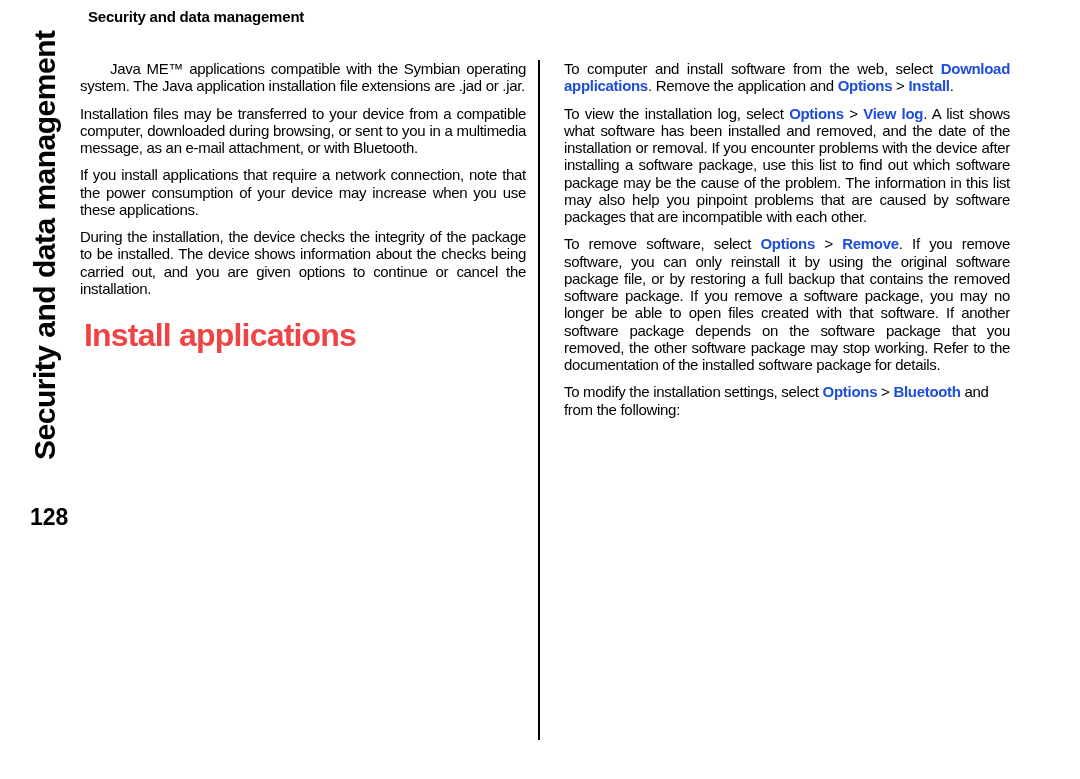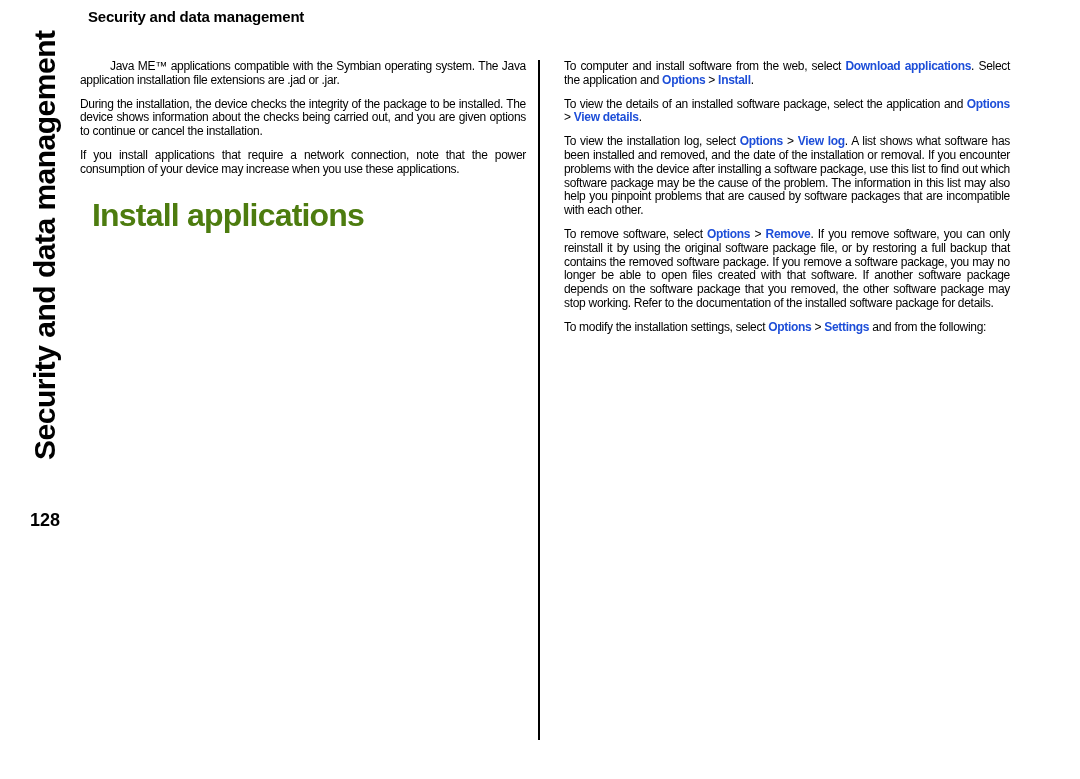--- a/index.html
+++ b/index.html
@@ -36,21 +36,21 @@
     font-weight: 700;
     font-size: 30px;
     letter-spacing: -0.5px;
     white-space: nowrap;
   }
   .page-number {
     position: absolute;
     left: 30px;
     bottom: 16px;
     font-weight: 700;
-    font-size: 18px;
+    font-size: 23px;
   }
   .columns {
     position: absolute;
     top: 60px;
     left: 80px;
     width: 980px;
     height: 690px;
     display: flex;
     gap: 24px;
   }
@@ -61,41 +61,41 @@
   .col-divider {
     position: absolute;
     left: 538px;
     top: 60px;
     width: 2px;
     height: 680px;
     background: #000;
   }
   p {
     margin: 0 14px 10px 0;
-    font-size: 12px;
+    font-size: 15px;
     line-height: 1.15;
     letter-spacing: -0.3px;
     font-weight: 500;
     font-stretch: condensed;
     text-align: justify;
   }
   p.indent {
     text-indent: 30px;
   }
   p.tip {
     padding-left: 60px;
   }
   p.important {
     text-align: justify;
   }
   h2 {
     font-size: 32px;
     font-weight: 700;
-    color: #4d7c0f;
-    margin: 20px 0 16px 12px;
+    color: #ef4444;
+    margin: 20px 0 16px 4px;
     letter-spacing: -0.8px;
   }
   .b { font-weight: 700; }
   .link { color: #1d4ed8; font-weight: 700; }
 </style>
 </head>
 <body>
 
 <div class="page">
 
@@ -104,33 +104,33 @@
   <div class="side-label">Security and data management</div>
 
   <div class="page-number">128</div>
 
   <div class="col-divider"></div>
 
   <div class="columns">
 
     <div class="col">
       <p class="indent">Java ME™ applications compatible with the Symbian operating system. The Java application installation file extensions are .jad or .jar.</p>
+      <p>Installation files may be transferred to your device from a compatible computer, downloaded during browsing, or sent to you in a multimedia message, as an e-mail attachment, or with Bluetooth.</p>
+      <p>If you install applications that require a network connection, note that the power consumption of your device may increase when you use these applications.</p>
       <p>During the installation, the device checks the integrity of the package to be installed. The device shows information about the checks being carried out, and you are given options to continue or cancel the installation.</p>
-      <p>If you install applications that require a network connection, note that the power consumption of your device may increase when you use these applications.</p>
 
       <h2>Install applications</h2>
 
     </div>
 
     <div class="col">
-      <p><span>To computer and install software from the web, select </span><span class="link">Download applications</span><span>. Select the application and </span><span class="link">Options</span><span> &gt; </span><span class="link">Install</span><span>.</span></p>
+      <p><span>To computer and install software from the web, select </span><span class="link">Download applications</span><span>. Remove the application and </span><span class="link">Options</span><span> &gt; </span><span class="link">Install</span><span>.</span></p>
 
-      <p><span>To view the details of an installed software package, select the application and </span><span class="link">Options</span><span> &gt; </span><span class="link">View details</span><span>.</span></p>
 
       <p><span>To view the installation log, select </span><span class="link">Options</span><span> &gt; </span><span class="link">View log</span><span>. A list shows what software has been installed and removed, and the date of the installation or removal. If you encounter problems with the device after installing a software package, use this list to find out which software package may be the cause of the problem. The information in this list may also help you pinpoint problems that are caused by software packages that are incompatible with each other.</span></p>
 
       <p><span>To remove software, select </span><span class="link">Options</span><span> &gt; </span><span class="link">Remove</span><span>. If you remove software, you can only reinstall it by using the original software package file, or by restoring a full backup that contains the removed software package. If you remove a software package, you may no longer be able to open files created with that software. If another software package depends on the software package that you removed, the other software package may stop working. Refer to the documentation of the installed software package for details.</span></p>
 
 
-      <p style="text-align:left;"><span>To modify the installation settings, select </span><span class="link">Options</span><span> &gt; </span><span class="link">Settings</span><span> and from the following:</span></p>
+      <p style="text-align:left;"><span>To modify the installation settings, select </span><span class="link">Options</span><span> &gt; </span><span class="link">Bluetooth</span><span> and from the following:</span></p>
     </div>
   </div>
 </div>
 
 </body></html>

